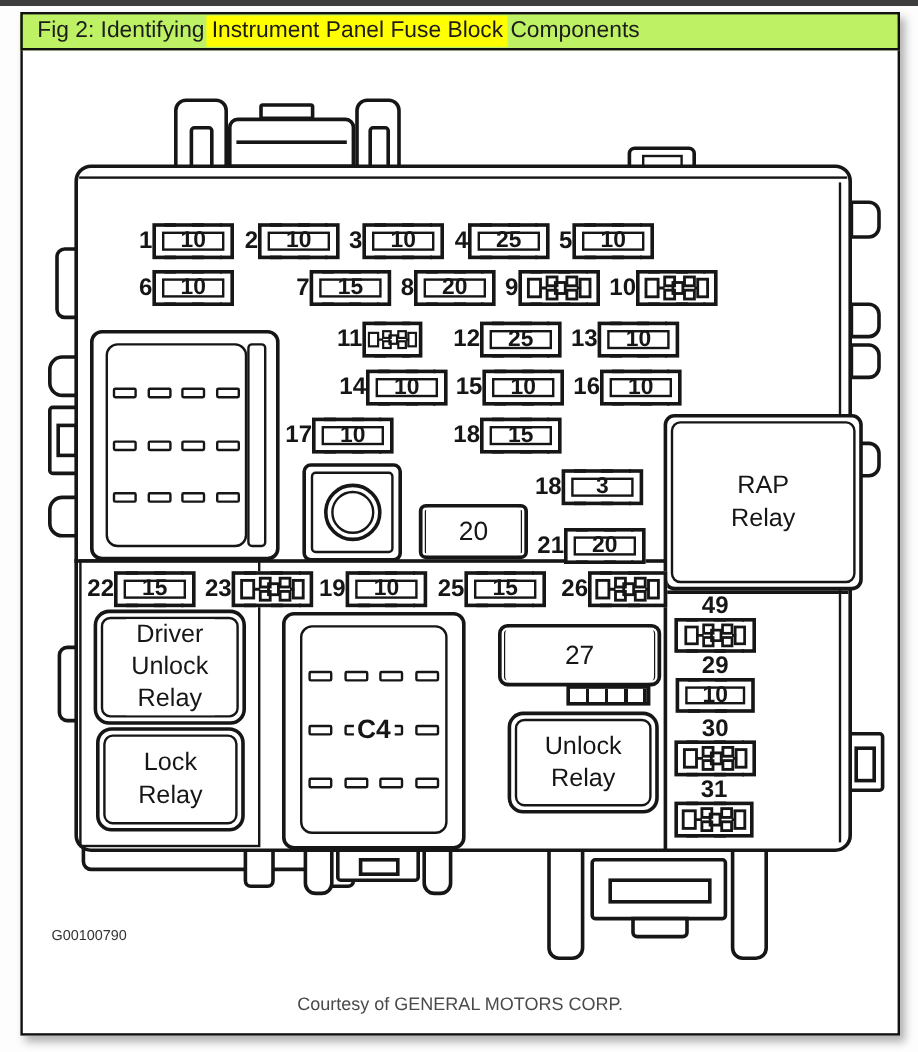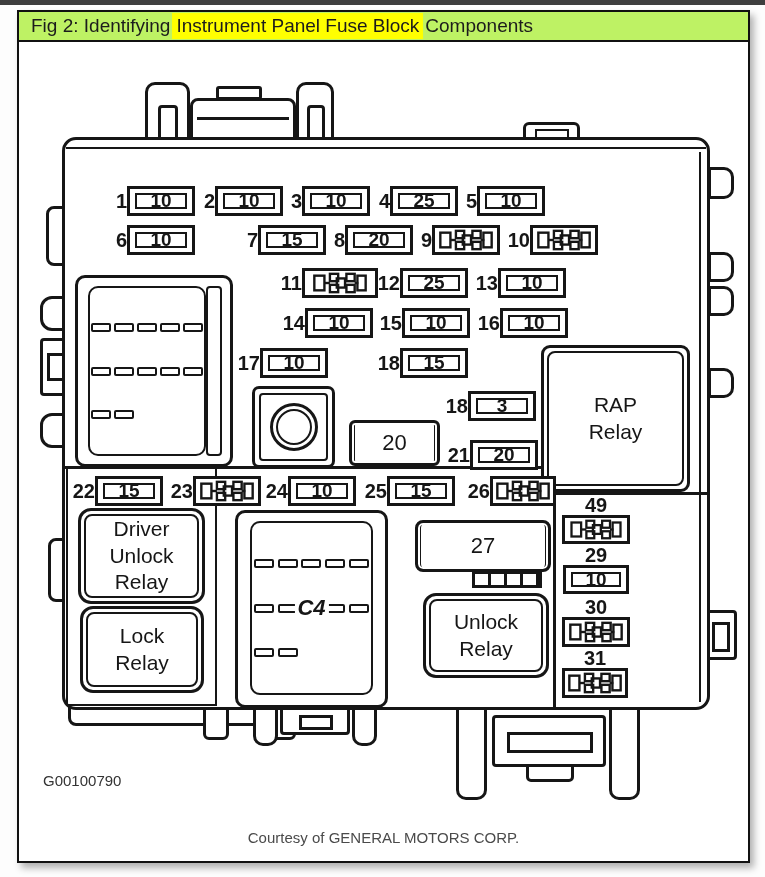--- a/index.html
+++ b/index.html
@@ -41,41 +41,41 @@
 
   .relay{position:absolute;border:3.5px solid var(--ln);border-radius:13px;background:#fff;
      display:flex;align-items:center;justify-content:center;text-align:center;
      font-size:21px;line-height:1.28;z-index:2;}
   .relay::after{content:"";position:absolute;inset:3px;border:2px solid var(--ln);
      border-radius:8px;pointer-events:none;}
   .relay span{display:block;position:relative;z-index:1;background:#fff;}
 
   .conn{position:absolute;border:3px solid var(--ln);border-radius:10px;background:#fff;z-index:2;}
   .conn-in{position:absolute;border:2.5px solid var(--ln);border-radius:10px;
-     display:grid;grid-template-columns:repeat(5,1fr);align-content:space-evenly;
-     justify-items:center;font-style:italic;}
+     display:grid;grid-template-columns:repeat(4,1fr);align-content:space-evenly;
+     justify-items:center;}
   .slot{width:20px;height:9px;border:2.5px solid var(--ln);border-radius:2px;}
   .lc .conn-in{inset:8px 24px 8px 10px;}
   .lc::after{content:"";position:absolute;top:8px;bottom:8px;right:8px;width:12px;
      border:2.5px solid var(--ln);border-radius:4px;}
   .c4 .conn-in{inset:8px 12px 10px 12px;}
   .c4lab{position:absolute;top:50%;left:50%;transform:translate(-50%,-50%);
      font-size:22px;font-weight:700;background:#fff;padding:0 3px;z-index:1;}
 
   .socket{position:absolute;left:252px;top:386px;width:83px;height:82px;
      border:3.5px solid var(--ln);border-radius:7px;background:#fff;z-index:2;}
   .socket::before{content:"";position:absolute;inset:4px;border:2px solid var(--ln);border-radius:4px;}
   .ring{position:absolute;left:50%;top:50%;transform:translate(-50%,-50%);
      width:48px;height:48px;border:3.5px solid var(--ln);border-radius:50%;}
   .ring::after{content:"";position:absolute;inset:3px;border:2.5px solid var(--ln);border-radius:50%;}
 
   .tab27{position:absolute;left:472px;top:571px;width:70px;height:17px;z-index:2;
      border:3px solid var(--ln);background:repeating-linear-gradient(90deg,#fff 0 13px,var(--ln) 13px 16px);}
 
-  .code{position:absolute;left:43px;top:772px;font-size:15px;color:#333;z-index:2;}
+  .code{position:absolute;left:43px;top:772px;font-size:12px;color:#333;z-index:2;}
   .courtesy{position:absolute;left:17px;top:829px;width:733px;text-align:center;
      font-size:15px;color:#4a4a4a;z-index:2;}
 </style>
 </head>
 <body>
 
 <svg width="0" height="0" style="position:absolute">
   <symbol id="bkr" viewBox="0 0 60 24">
     <g fill="none" stroke="#161616" stroke-width="2.6">
       <rect x="2" y="4" width="11" height="16"></rect>
@@ -189,21 +189,21 @@
         <use href="#bkr"></use>
       </svg>
     </div>
   <div class="f" style="left:530px;top:225px">
       <span class="num">10</span>
       <svg class="bk">
         <use href="#bkr"></use>
       </svg>
     </div>
 
-  <div class="f" style="left:302px;top:268px;width:76px">
+  <div class="f" style="left:302px;top:268px;width:50px">
       <span class="num">11</span>
       <svg class="bk">
         <use href="#bkr"></use>
       </svg>
     </div>
   <div class="f" style="left:400px;top:268px">
       <span class="num">12</span>
       <span class="amp">25</span>
     </div>
   <div class="f" style="left:498px;top:268px">
@@ -242,36 +242,36 @@
     </div>
   <div class="f" style="left:470px;top:440px">
       <span class="num">21</span>
       <span class="amp">20</span>
     </div>
 
   <div class="socket">
       <div class="ring"></div>
     </div>
 
-  <div class="relay" style="left:541px;top:345px;width:149px;height:147px;border-radius:9px">
+  <div class="relay" style="left:553px;top:345px;width:166px;height:147px;border-radius:9px">
       <span style="width:66px">RAP Relay</span>
     </div>
 
   <div class="f" style="left:95px;top:476px">
       <span class="num">22</span>
       <span class="amp">15</span>
     </div>
   <div class="f" style="left:193px;top:476px">
       <span class="num">23</span>
       <svg class="bk">
         <use href="#bkr"></use>
       </svg>
     </div>
   <div class="f" style="left:288px;top:476px">
-      <span class="num">24</span>
+      <span class="num">19</span>
       <span class="amp">10</span>
     </div>
   <div class="f" style="left:387px;top:476px">
       <span class="num">25</span>
       <span class="amp">15</span>
     </div>
   <div class="f" style="left:490px;top:476px;width:66px">
       <span class="num">26</span>
       <svg class="bk">
         <use href="#bkr"></use>

